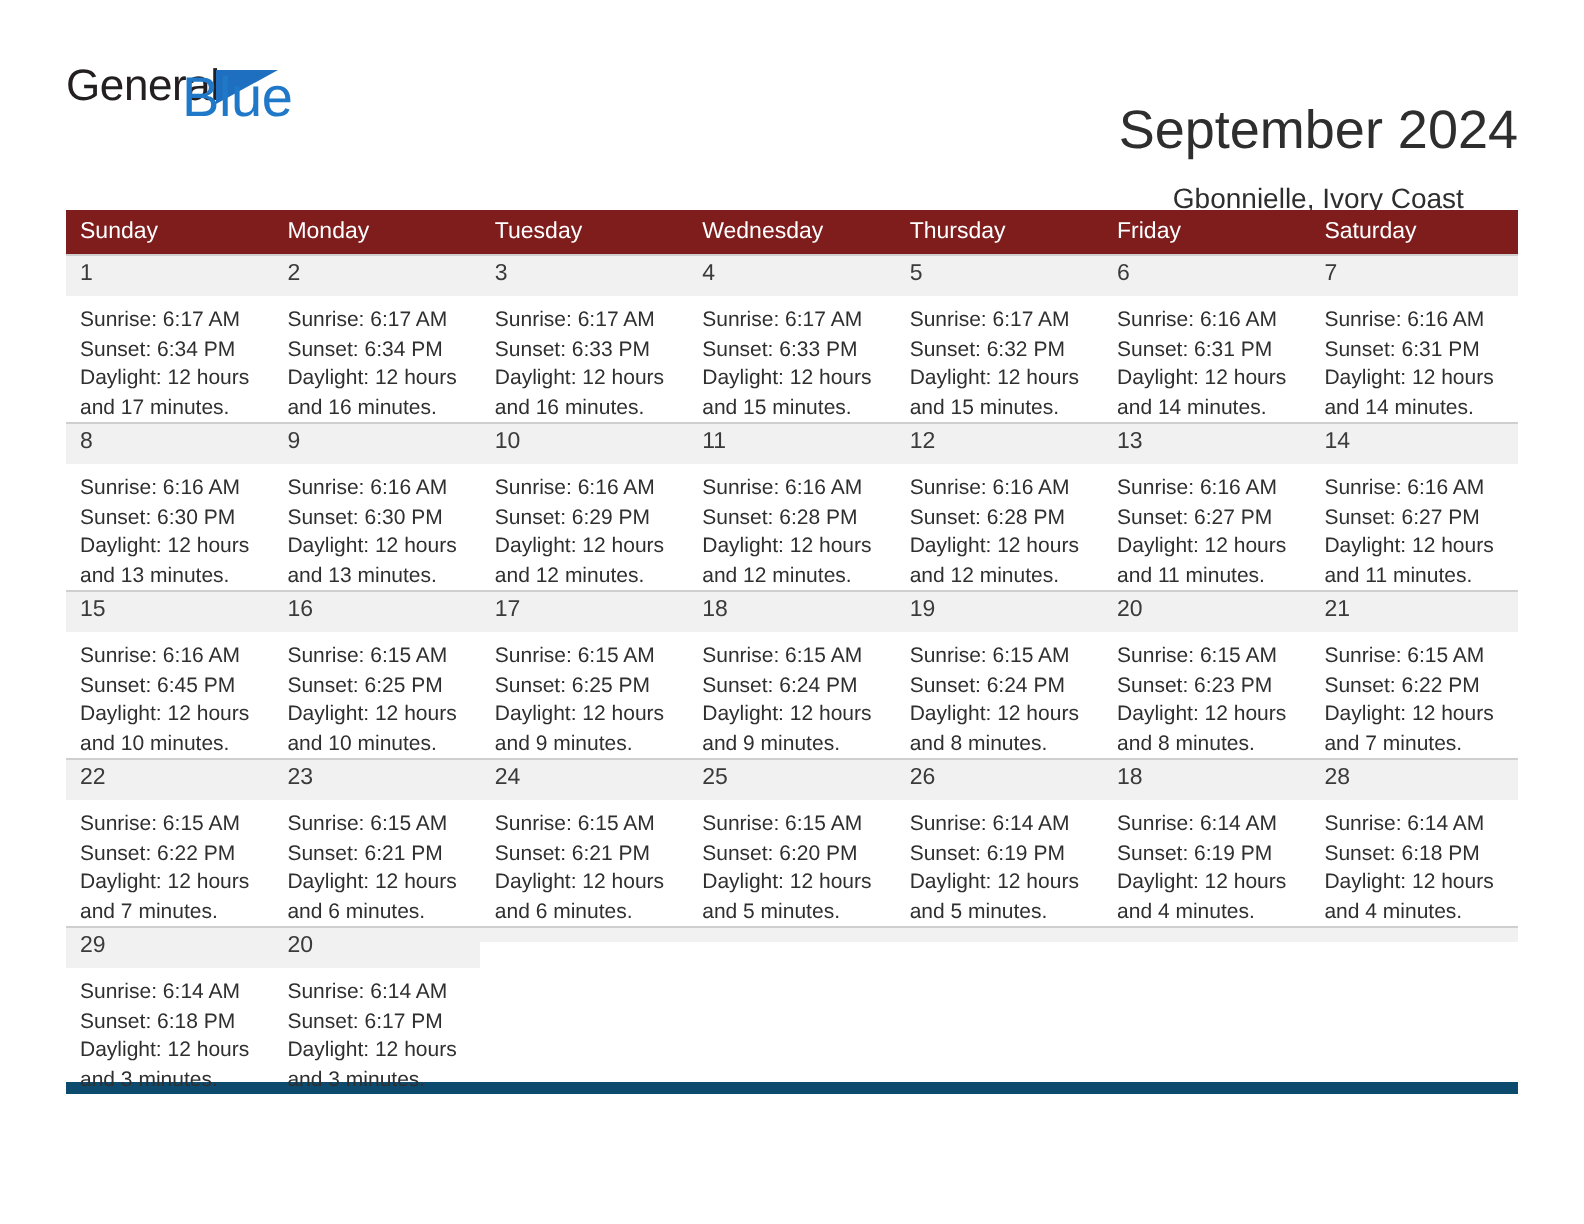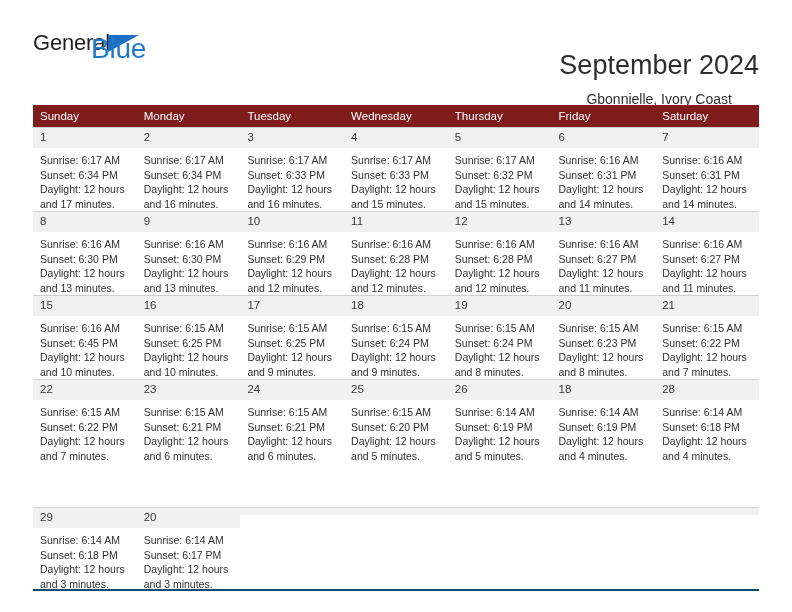--- a/index.html
+++ b/index.html
@@ -139,22 +139,21 @@
     line-height: 14.6px;
     color: #2f2f2f;
   }
   .info div {
     white-space: nowrap;
   }
   .info .daylight {
     white-space: normal;
   }
   tr.weekrow:last-child .daycell {
-    border-bottom: 2px solid #0c4a6e;
-    margin-top: 44px;
+    border-bottom: 6px solid #0c4a6e;
   }
 </style>
 </head>
 <body>
 
 <div class="page">
 
   <div class="top">
 
     <div class="logo">

